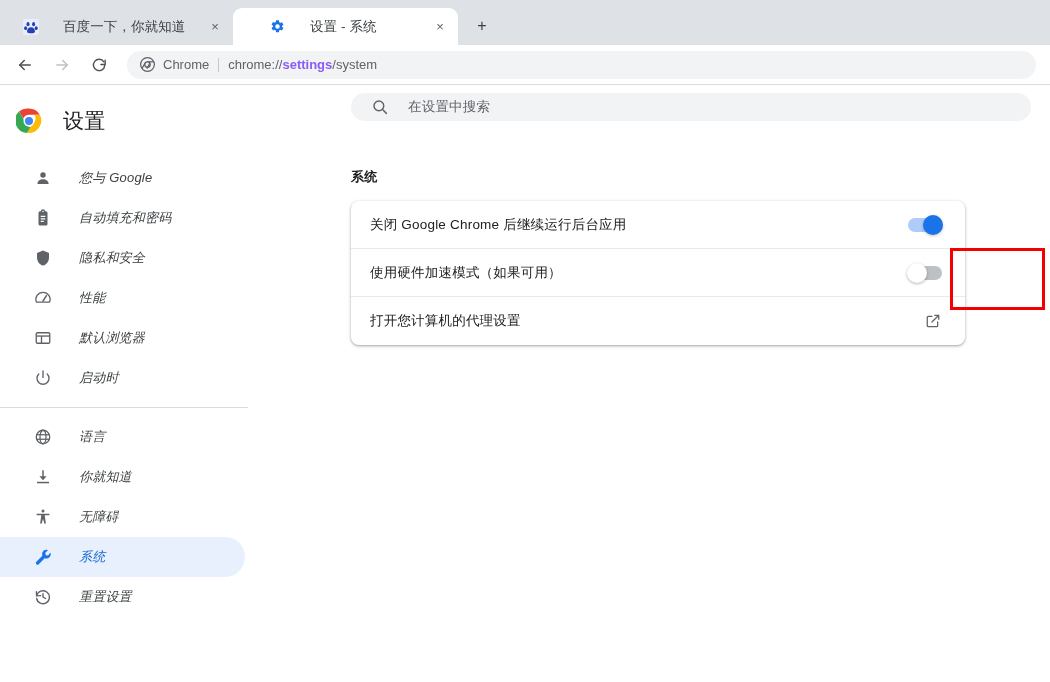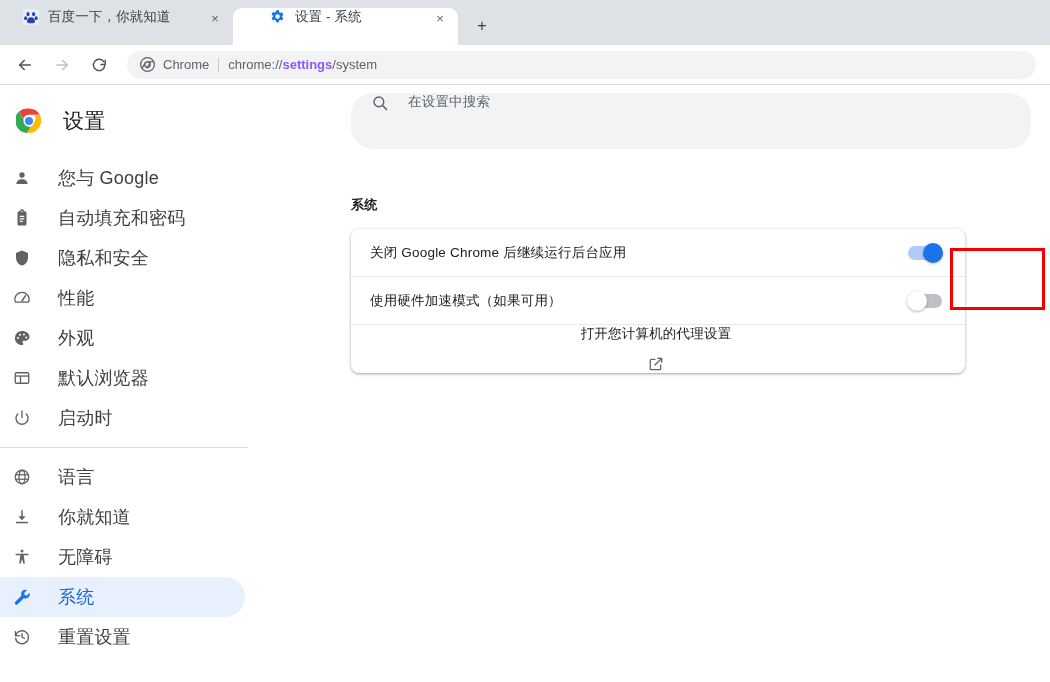--- a/index.html
+++ b/index.html
@@ -18,24 +18,26 @@
     background: #dee1e6;
     display: flex;
     align-items: flex-end;
     padding-left: 8px;
   }
   .tab {
     position: relative;
     height: 37px;
     width: 225px;
     display: flex;
+    align-items: center;
     padding: 0 8px 0 14px;
     font-size: 13.5px;
     color: #3c4043;
     border-radius: 9px 9px 0 0;
+    gap: 15px;
   }
   .tab.active { background: #ffffff; padding-left: 36px; }
   .tab .favicon {
     width: 17px; height: 17px;
     flex: 0 0 17px;
     margin-right: 9px;
     display: flex; align-items: center; justify-content: center;
   }
   .tab .tab-title {
     flex: 1 1 auto;
@@ -141,25 +143,26 @@
     font-size: 21px;
     color: #202124;
     letter-spacing: .3px;
   }
   .nav-list { }
   .nav-item {
     position: relative;
     display: flex;
     align-items: center;
     height: 40px;
-    padding-left: 12px;
+    padding-left: 33px;
     border-radius: 0 20px 20px 0;
     width: 245px;
     color: #3c4043;
-    font-size: 18px;
+    font-size: 13px;
+    font-style: italic;
   }
   .nav-item .nav-ico {
     width: 20px; height: 20px;
     flex: 0 0 20px;
     margin-right: 26px;
     display: flex; align-items: center; justify-content: center;
     color: #5f6368;
   }
   .nav-item .nav-label { white-space: nowrap; letter-spacing: .2px; }
   .nav-item.selected { background: #e8f0fe; }
@@ -175,25 +178,25 @@
   
   .main {
     flex: 1 1 auto;
     position: relative;
     background: #ffffff;
     padding-left: 101px;
     padding-top: 8px;
   }
   .searchbar {
     width: 680px;
-    height: 56px;
+    height: 28px;
     background: #f1f3f4;
     border-radius: 22px;
     display: flex;
-    align-items: flex-start;
+    align-items: center;
     padding: 0 19px;
   }
   .searchbar .s-ico { width: 20px; height: 20px; margin-right: 18px; color: #5f6368; display:flex; align-items:center; justify-content:center;}
   .searchbar .s-placeholder { font-size: 13.5px; color: #5f6368; letter-spacing: .2px; }
 
   .section-title {
     margin-top: 47px;
     margin-bottom: 15px;
     font-size: 13px;
     font-weight: bold;
@@ -208,21 +211,21 @@
     box-shadow: 0 1px 2px rgba(60,64,67,.30), 0 1px 3px 1px rgba(60,64,67,.15);
     overflow: hidden;
   }
   .card-row {
     display: flex;
     align-items: center;
     min-height: 48px;
     padding: 0 23px 0 19px;
     border-bottom: 1px solid #e8eaed;
   }
-  .card-row:last-child { border-bottom: none; flex-direction: column; }
+  .card-row:last-child { border-bottom: none; }
   .card-row .row-label {
     flex: 1 1 auto;
     font-size: 13.5px;
     color: #202124;
     letter-spacing: .2px;
   }
 
   
   .toggle {
     position: relative;
@@ -384,32 +387,20 @@
       <div class="nav-item">
         <span class="nav-ico">
           <svg width="18" height="18" viewBox="0 0 24 24" fill="none" stroke="currentColor" stroke-width="1.7">
               <path d="M3.2 17.5a9.5 9.5 0 1 1 17.6 0z" stroke-linejoin="round"></path>
               <line x1="12" y1="16" x2="16.6" y2="8.8" stroke-linecap="round" stroke-width="2"></line>
             </svg>
         </span>
         <span class="nav-label">性能</span>
       </div>
 
-      <div class="nav-item">
-        <span class="nav-ico">
-          <svg width="18" height="18" viewBox="0 0 24 24" fill="currentColor">
-              <path d="M12 2.5A9.5 9.5 0 0 0 2.5 12c0 5.2 4.3 9.5 9.5 9.5 1 0 1.7-.8 1.7-1.7 0-.5-.2-.9-.5-1.2-.3-.3-.5-.7-.5-1.1 0-1 .8-1.7 1.7-1.7h2A5.6 5.6 0 0 0 22 10.2C22 5.8 17.5 2.5 12 2.5z"></path>
-              <circle cx="6.6" cy="12" r="1.4" fill="#fff"></circle>
-              <circle cx="9.4" cy="7.6" r="1.4" fill="#fff"></circle>
-              <circle cx="14.6" cy="7.4" r="1.4" fill="#fff"></circle>
-              <circle cx="17.8" cy="11.4" r="1.4" fill="#fff"></circle>
-            </svg>
-        </span>
-        <span class="nav-label">外观</span>
-      </div>
 
 
       <div class="nav-item">
         <span class="nav-ico">
           <svg width="18" height="18" viewBox="0 0 24 24" fill="none" stroke="currentColor" stroke-width="1.8">
               <rect x="3" y="5" width="18" height="14" rx="1.6"></rect>
               <line x1="3" y1="9.4" x2="21" y2="9.4"></line>
               <line x1="10" y1="9.4" x2="10" y2="19"></line>
             </svg>
         </span>

